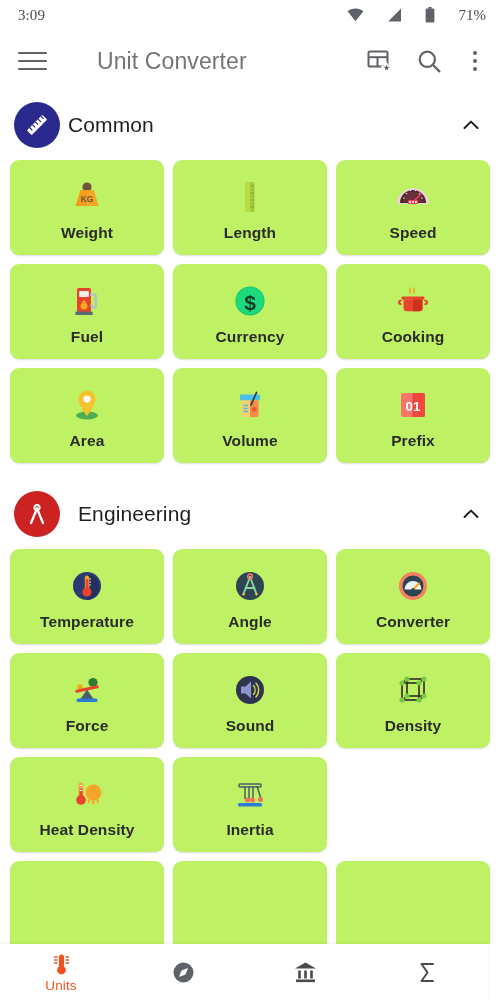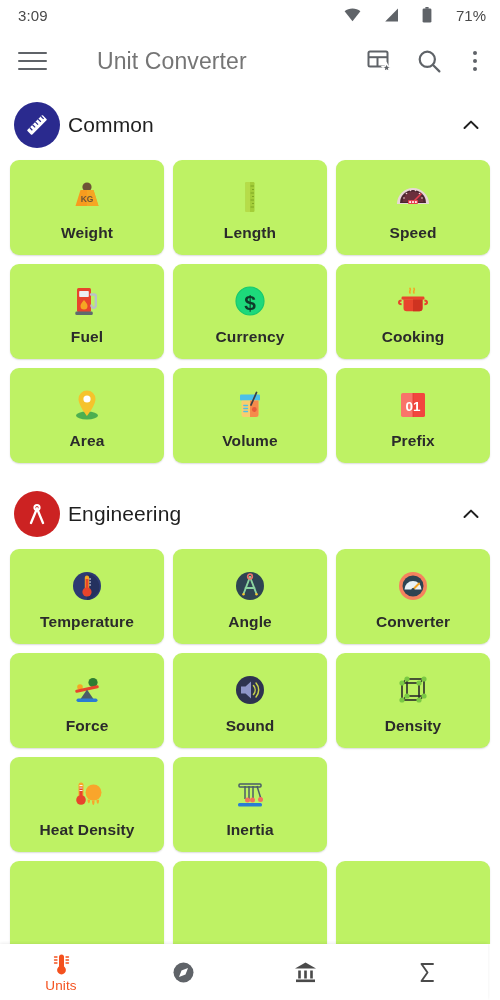--- a/index.html
+++ b/index.html
@@ -10,20 +10,21 @@
     overflow:hidden;
     -webkit-font-smoothing:antialiased;
   }
 
   
   .status-bar{
     height:30px; width:100%;
     display:flex; align-items:center; justify-content:space-between;
     padding:0 14px 0 18px;
     color:#5f6368;
+    font-family:Liberation Serif, serif;
   }
   .status-time{ font-size:15px; letter-spacing:.1px; color:#4a4a4a; }
   .status-right{ display:flex; align-items:center; gap:23px; }
   .status-right svg{ display:block; }
   .battery-pct{ font-size:15px; color:#4a4a4a; margin-left:1px; }
 
   
   .app-bar{
     height:62px; width:100%;
     display:flex; align-items:center;
@@ -86,21 +87,21 @@
   .card-icon{
     height:46px; width:46px;
     display:flex; align-items:center; justify-content:center;
     margin-bottom:4px;
   }
   .card-icon svg{ display:block; }
   .card-label{
     font-size:15.5px; color:#2b2b2b; font-weight:700; letter-spacing:.1px;
     text-align:center; line-height:1.1;
   }
-  .grid + .section-header{ margin-top:18px; }
+  .grid + .section-header{ margin-top:18px;gap:10px; }
 
   
   .bottom-nav{
     position:absolute; left:0; right:12px; bottom:0; height:56px;
     background:#ffffff;
     display:flex; align-items:center;
     box-shadow:0 -1px 3px rgba(0,0,0,0.07);
     z-index:5;
   }
   .nav-item{

